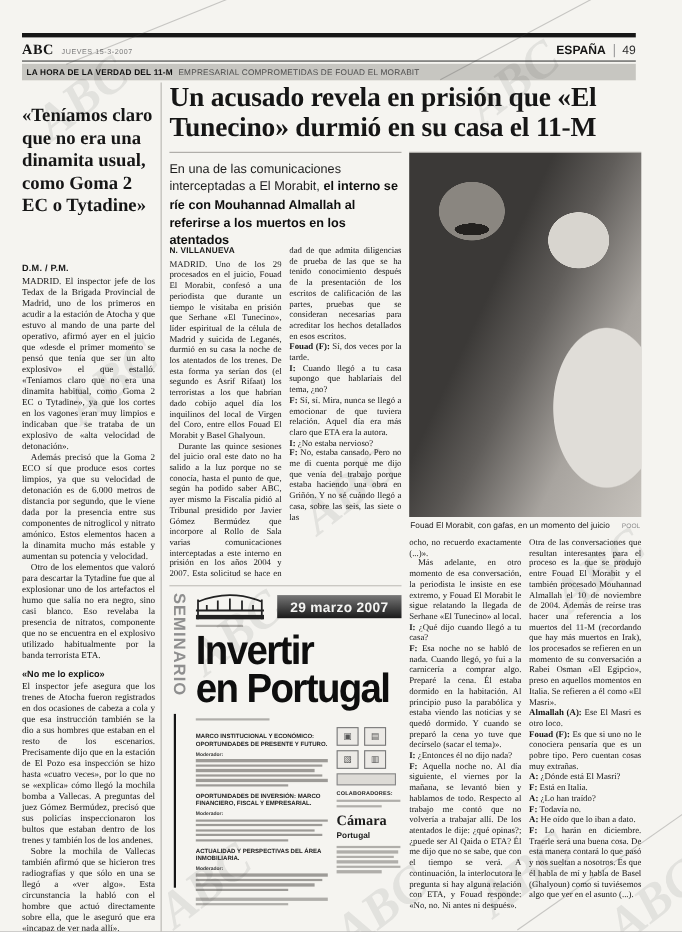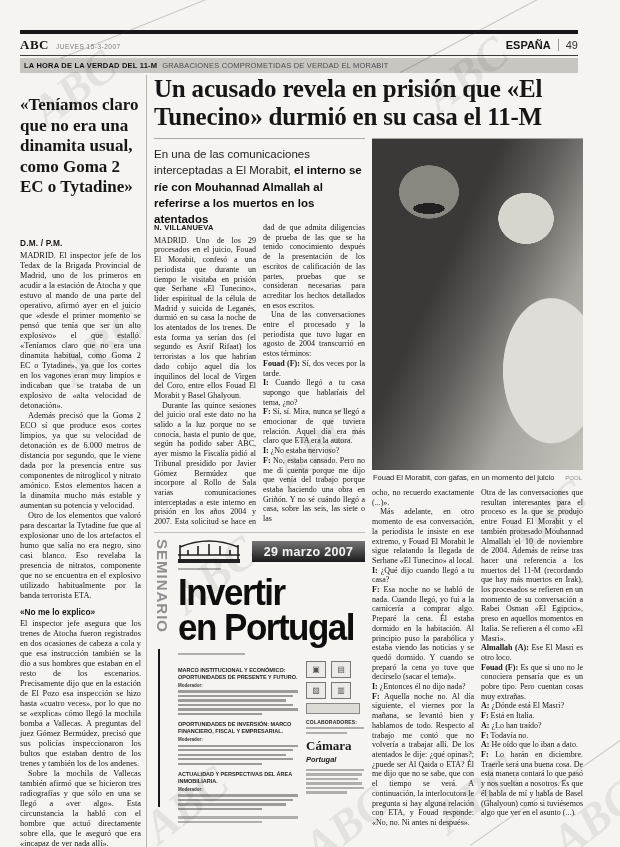--- a/index.html
+++ b/index.html
@@ -82,21 +82,21 @@
   .bars div:nth-child(3n){width:90%;}
   .bars div:last-child{width:70%;}
   .bars.light div{background:#b0aeaa;}
   .ad-right{position:absolute;left:152px;top:128px;width:58px;}
   .logo-row{display:flex;gap:5px;margin-bottom:4px;}
   .logo-box{width:18px;height:15px;border:1px solid #777;background:#eceae6;
       display:flex;align-items:center;justify-content:center;font-size:8px;color:#555;}
   .logo-wide{width:52px;height:9px;border:1px solid #888;background:#dddbd6;margin-bottom:5px;}
   .collab{font-size:5px;font-weight:700;color:#222;margin:3px 0 2px;letter-spacing:.2px;}
   .camara{font-family:"Liberation Serif",serif;font-weight:700;font-size:13px;color:#1c1c1c;margin:4px 0 1px;}
-  .portugal{font-style:italic;font-weight:700;font-size:7.5px;color:#1c1c1c;margin-bottom:5px;}
+  .portugal{font-weight:700;font-size:7.5px;color:#1c1c1c;margin-bottom:5px;}
   .deck b{font-weight:700;color:#0e0e0e;}
 </style>
 </head>
 <body>
 
 <div class="page">
 
   <span class="wm" style="left:28px;top:62px">ABC</span>
   <span class="wm" style="left:420px;top:48px">ABC</span>
   <span class="wm" style="left:55px;top:320px">ABC</span>
@@ -121,21 +121,21 @@
         <span class="hdr-date">JUEVES 15-3-2007</span>
       </div>
       <div class="hdr-right">
         <span class="section-label">ESPAÑA</span>
         <span class="page-number">49</span>
       </div>
     </div>
     <div class="hdr-rule"></div>
     <div class="kicker">
       <b>LA HORA DE LA VERDAD DEL 11-M</b>
-      <span>GRABACIONES COMPROMETIDAS DE VERDAD EL MORABIT</span>
+      <span>EMPRESARIAL COMPROMETIDAS DE FOUAD EL MORABIT</span>
     </div>
 
     <div class="body-grid">
 
       <div class="leftcol">
         <h2 class="lefthead">«Teníamos claro que no era una dinamita usual, como Goma 2 EC o Tytadine»</h2>
         <div class="newsp">
 
             <p class="byline"><b></b><span>D.M. / P.M.</span></p>
 
@@ -167,21 +167,20 @@
             <div class="cols2 cols12">
               <div class="ncol newsp">
 
               <p class="byline"><b></b><span>N. VILLANUEVA</span></p>
                   <p class="first"><b></b><span>MADRID. Uno de los 29 procesados en el juicio, Fouad El Morabit, confesó a una periodista que durante un tiempo le visitaba en prisión que Serhane «El Tunecino», líder espiritual de la célula de Madrid y suicida de Leganés, durmió en su casa la noche de los atentados de los trenes. De esta forma ya serían dos (el segundo es Asrif Rifaat) los terroristas a los que habrían dado cobijo aquel día los inquilinos del local de Virgen del Coro, entre ellos Fouad El Morabit y Basel Ghalyoun.</span></p>
                   <p class="para"><b></b><span>Durante las quince sesiones del juicio oral este dato no ha salido a la luz porque no se conocía, hasta el punto de que, según ha podido saber ABC, ayer mismo la Fiscalía pidió al Tribunal presidido por Javier Gómez Bermúdez que incorpore al Rollo de Sala varias comunicaciones interceptadas a este interno en prisión en los años 2004 y 2007. Esta solicitud se hace en virtud del artículo 729 de la Ley de Enjuiciamiento Criminal, que deja al arbitrio del Tribunal la posibili-</span></p>
                 </div>
               <div class="ncol newsp">
 
               <p class="first"><b></b><span>dad de que admita diligencias de prueba de las que se ha tenido conocimiento después de la presentación de los escritos de calificación de las partes, pruebas que se consideran necesarias para acreditar los hechos detallados en esos escritos.</span></p>
-                  <p class="para"><b></b><span>Una de las conversaciones entre el procesado y la periodista que tuvo lugar en agosto de 2004 transcurrió en estos términos:</span></p>
                   <p class="dialogue"><b>Fouad (F): </b><span>Sí, dos veces por la tarde.</span></p>
                   <p class="dialogue"><b>I: </b><span>Cuando llegó a tu casa supongo que hablaríais del tema, ¿no?</span></p>
                   <p class="dialogue"><b>F: </b><span>Sí, sí. Mira, nunca se llegó a emocionar de que tuviera relación. Aquel día era más claro que ETA era la autora.</span></p>
                   <p class="dialogue"><b>I: </b><span>¿No estaba nervioso?</span></p>
                   <p class="dialogue"><b>F: </b><span>No, estaba cansado. Pero no me di cuenta porque me dijo que venía del trabajo porque estaba haciendo una obra en Griñón. Y no sé cuándo llegó a casa, sobre las seis, las siete o las</span></p>
                 </div>
             </div>
 
             <div class="ad">
               <div class="ad-vertical">SEMINARIO</div>

